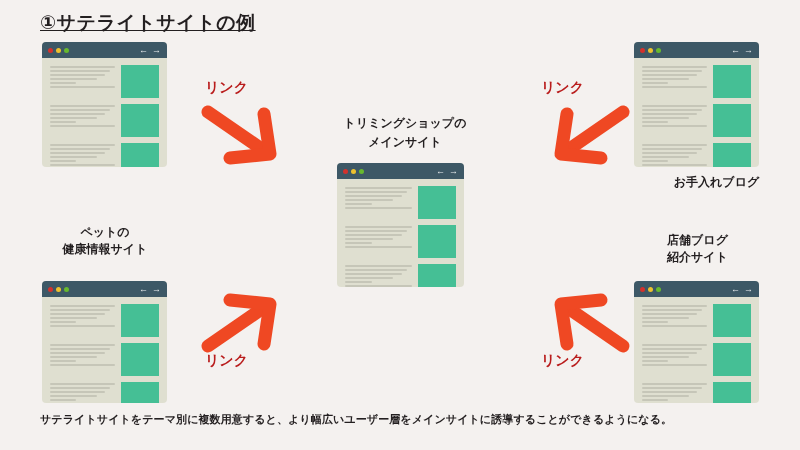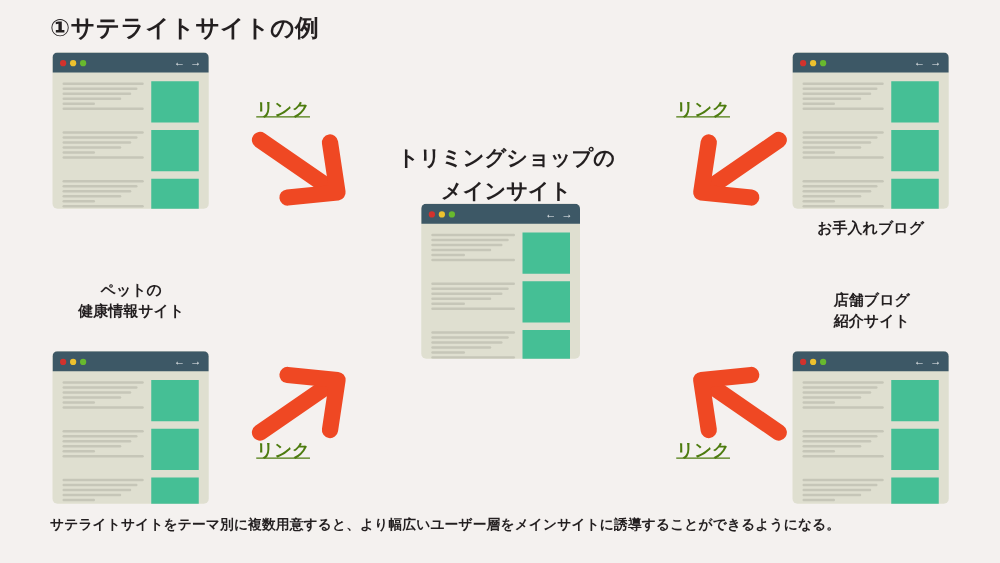--- a/index.html
+++ b/index.html
@@ -24,20 +24,21 @@
   
   .page-title {
     position: absolute;
     left: 40px;
     top: 10px;
     font-size: 19px;
     font-weight: bold;
     letter-spacing: 0.5px;
     color: #231f20;
     white-space: nowrap;
+    text-decoration: underline;
   }
 
   
   .browser {
     position: absolute;
     background: #dfdfd0;
     border-radius: 4px;
     overflow: hidden;
     box-sizing: border-box;
   }
@@ -119,36 +120,35 @@
     white-space: pre-line;
   }
 
   
   .main-heading {
     position: absolute;
     left: 300px;
     top: 114px;
     width: 210px;
     text-align: center;
-    font-size: 17px;
+    font-size: 12px;
     font-weight: bold;
     line-height: 1.55;
     color: #231f20;
     white-space: pre-line;
   }
 
   
   .arrow-svg { position: absolute; overflow: visible; }
   .arrow-label {
     position: absolute;
     font-size: 14px;
     font-weight: bold;
-    color: #4d7c0f;
+    color: #b91c1c;
     white-space: nowrap;
-    text-decoration: underline;
   }
 
   
   .caption {
     position: absolute;
     left: 40px;
     top: 412px;
     font-size: 11px;
     font-weight: bold;
     letter-spacing: 0.1px;
@@ -253,21 +253,21 @@
           <div class="ln w92"></div>
           <div class="ln w85"></div>
           <div class="ln w72"></div>
           <div class="ln w40"></div>
           <div class="ln w100"></div>
         </div>
         <div class="art-thumb" style="width:38px;height:33px;"></div>
       </div>
     </div>
   </div>
-  <div class="site-label" style="left:634px; top:174px; width:125px;">お手入れブログ</div>
+  <div class="site-label" style="left:654px; top:174px; width:125px;">お手入れブログ</div>
 
   <div class="site-label" style="left:40px; top:224px; width:130px;">ペットの
 健康情報サイト</div>
   <div class="browser" style="left:42px; top:281px; width:125px; height:122px;">
     <div class="browser-bar">
       <span class="dots">
         <span class="dot red"></span>
         <span class="dot amber"></span>
         <span class="dot green"></span>
       </span>

